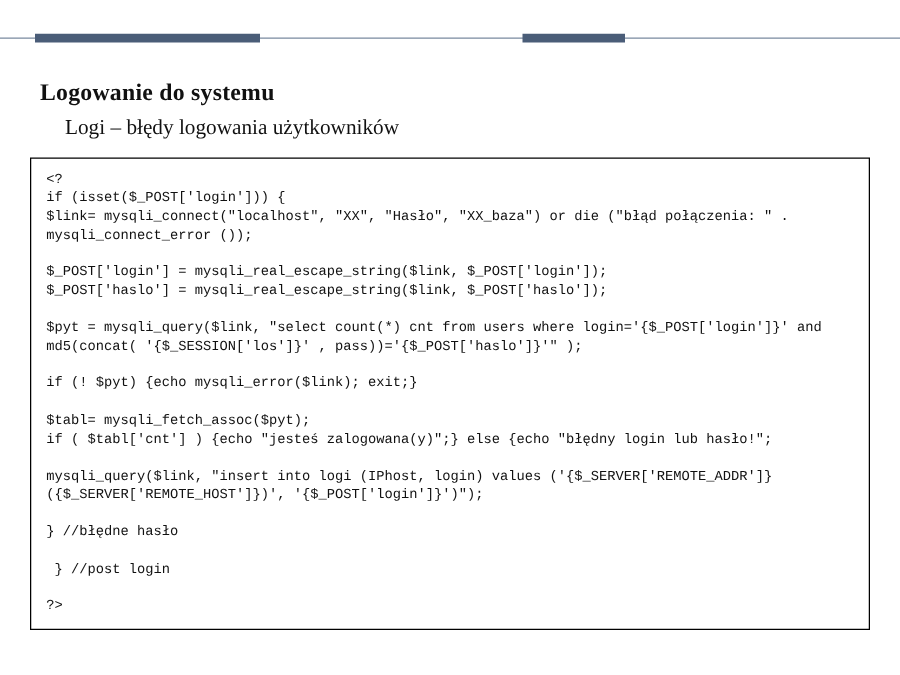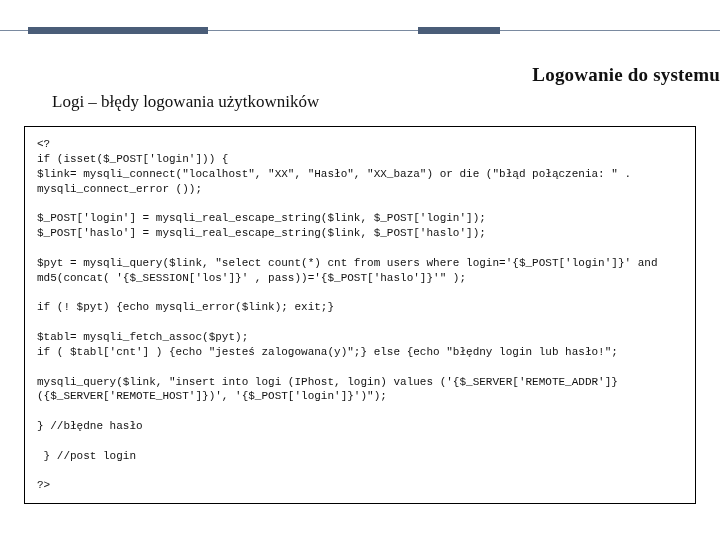--- a/index.html
+++ b/index.html
@@ -29,21 +29,20 @@
     height: 7px;
     background: #4a5d78;
   }
   .thick-a { left: 28px;  width: 180px; }
   .thick-b { left: 418px; width: 82px; }
   .heading {
     margin: 24px 0 6px 32px;
     font-weight: bold;
     font-size: 19px;
     letter-spacing: .2px;
-    text-align: right;
   }
   .subheading {
     margin: 6px 0 14px 52px;
     font-size: 17px;
   }
   .code-box {
     margin: 0 24px 0 24px;
     border: 1px solid #000;
     padding: 10px 12px;
     font-family: "Courier New", Courier, monospace;

